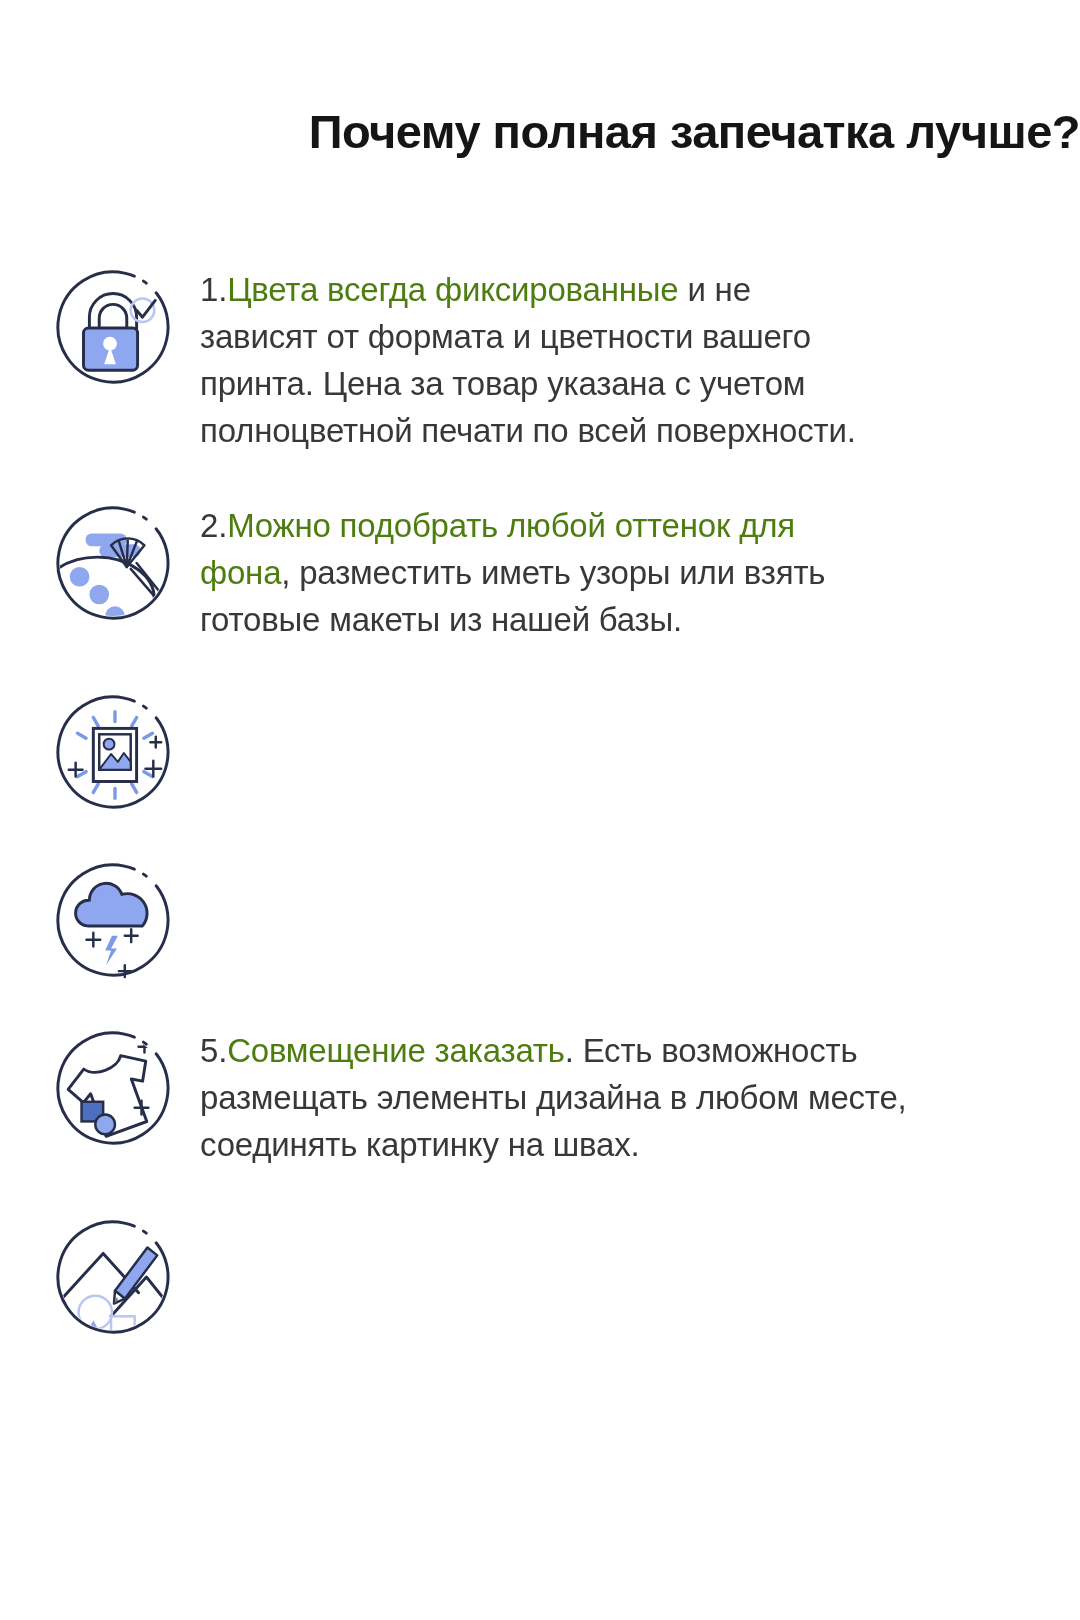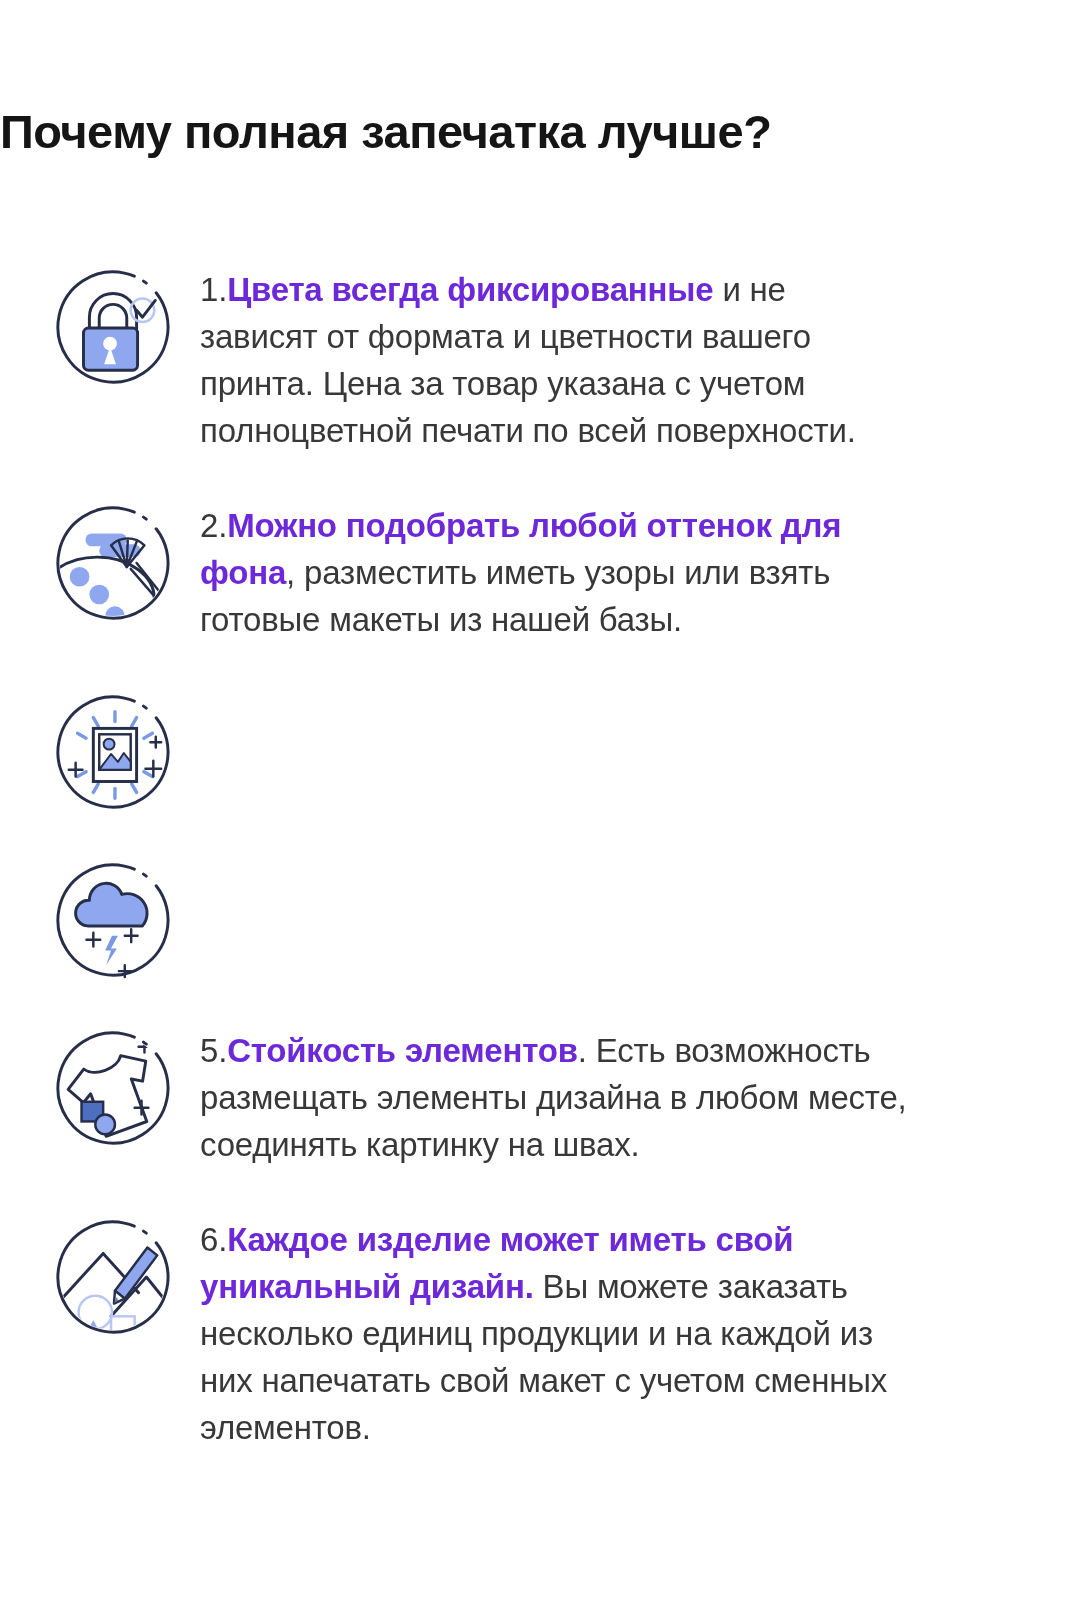--- a/index.html
+++ b/index.html
@@ -3,34 +3,34 @@
 <meta charset="utf-8">
 <style>
   html,body{margin:0;padding:0;}
   body{
     width:1080px;height:1620px;background:#ffffff;
     font-family:"Liberation Sans", sans-serif;
     position:relative;overflow:hidden;
   }
   .page{padding-top:104px;}
   .title{
-    margin:0;text-align:left;
+    margin:0;text-align:right;
     font-size:47px;font-weight:700;color:#151515;
     letter-spacing:-0.5px;line-height:56px;
   }
   .items{margin-top:106px;padding-left:54px;}
   .item{display:flex;align-items:flex-start;margin-bottom:48px;}
   .icon-wrap{width:118px;height:118px;flex:0 0 auto;margin-top:2px;}
   .icon-wrap svg{width:118px;height:118px;display:block;}
   .text{
     margin:0 0 0 28px;width:836px;
     font-size:33px;line-height:47px;color:#383838;
     white-space:pre-wrap;letter-spacing:-0.2px;
   }
-  .text strong{font-weight:700;color:#6d28d9;margin-top:21px;}
+  .text strong{font-weight:400;color:#4d7c0f;margin-top:21px;}
   .base-circle{fill:#ffffff;stroke:#272e49;stroke-width:3;}
   .nv{stroke:#272e49;fill:none;stroke-width:3;stroke-linecap:round;stroke-linejoin:round;}
   .nv25{stroke:#272e49;fill:none;stroke-width:2.5;stroke-linecap:round;stroke-linejoin:round;}
   .bluefill{fill:#8fa7ef;}
   .ray{stroke:#7b9ae4;stroke-width:3.5;stroke-linecap:round;}
   .lightstroke{stroke:#b8c6f1;stroke-width:2.5;fill:none;stroke-linecap:round;}
 </style>
 </head>
 <body>
 
@@ -132,21 +132,21 @@
           <circle class="base-circle" cx="60" cy="60" r="56" pathLength="100" stroke-dasharray="3 3 1 4 89" transform="rotate(-78 60 60)" stroke-linecap="round"></circle>
           <g clip-path="url(#clip5)">
             <path d="M40,32 L18,46 L28,64 L38,58 L38,104 L82,104 L82,58 L92,64 L102,46 L80,32 A22,15 0 0 1 40,32 Z" fill="#ffffff" stroke="#272e49" stroke-width="3" stroke-linejoin="round" transform="rotate(-20 60 64)"></path>
             <rect x="28" y="74" width="22" height="20" fill="#4e6fc0" stroke="#272e49" stroke-width="2.5"></rect>
             <circle cx="52" cy="97" r="10" class="bluefill" stroke="#272e49" stroke-width="2.5"></circle>
             <path class="nv25" d="M86,18 h12 M92,12 v12"></path>
             <path class="nv25" d="M82,80 h14 M89,73 v14"></path>
           </g>
         </svg>
       </div>
-      <p class="text"><span>5.</span><strong>Стойкость элементов</strong><span>. Есть возможность
+      <p class="text"><span>5.</span><strong>Совмещение заказать</strong><span>. Есть возможность
 размещать элементы дизайна в любом месте,
 соединять картинку на швах.</span></p>
     </div>
 
     <div class="item">
       <div class="icon-wrap">
         <svg viewBox="0 0 120 120">
           <clipPath id="clip6">
               <circle cx="60" cy="60" r="54"></circle>
             </clipPath>
@@ -157,21 +157,16 @@
             <circle cx="42" cy="96" r="17" class="lightstroke"></circle>
             <rect x="58" y="100" width="24" height="24" fill="#ffffff" class="lightstroke"></rect>
             <path d="M30,122 L40,104 L50,122 Z" class="bluefill"></path>
             <path class="lightstroke" d="M88,108 l10,10 M98,108 l-10,10"></path>
             <path d="M95,30 L105,38 L72,82 L62,74 Z" class="bluefill" stroke="#272e49" stroke-width="2.5" stroke-linejoin="round"></path>
             <path d="M72,82 L62,74 L61,87 Z" fill="#ffffff" stroke="#272e49" stroke-width="2.5" stroke-linejoin="round"></path>
             <path d="M65,84 L61,87 L64,80 Z" fill="#5b7a8f"></path>
           </g>
         </svg>
       </div>
-      <p class="text"><span>6.</span><strong>Каждое изделие может иметь свой
-уникальный дизайн.</strong><span> Вы можете заказать
-несколько единиц продукции и на каждой из
-них напечатать свой макет с учетом сменных
-элементов.</span></p>
     </div>
 
   </div>
 </div>
 
 </body></html>

